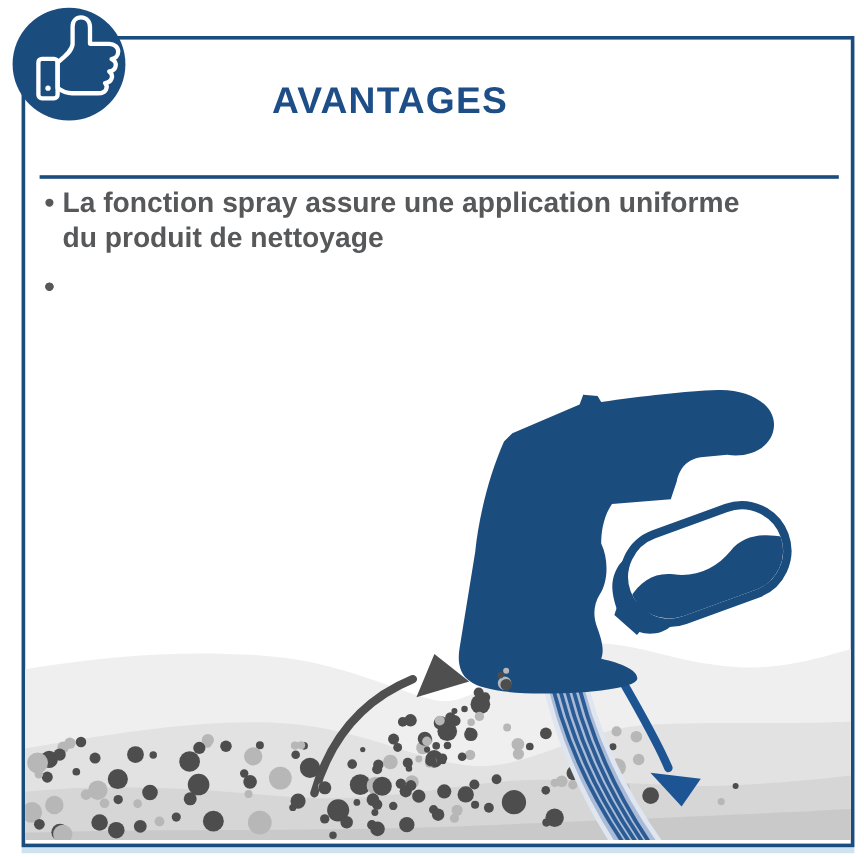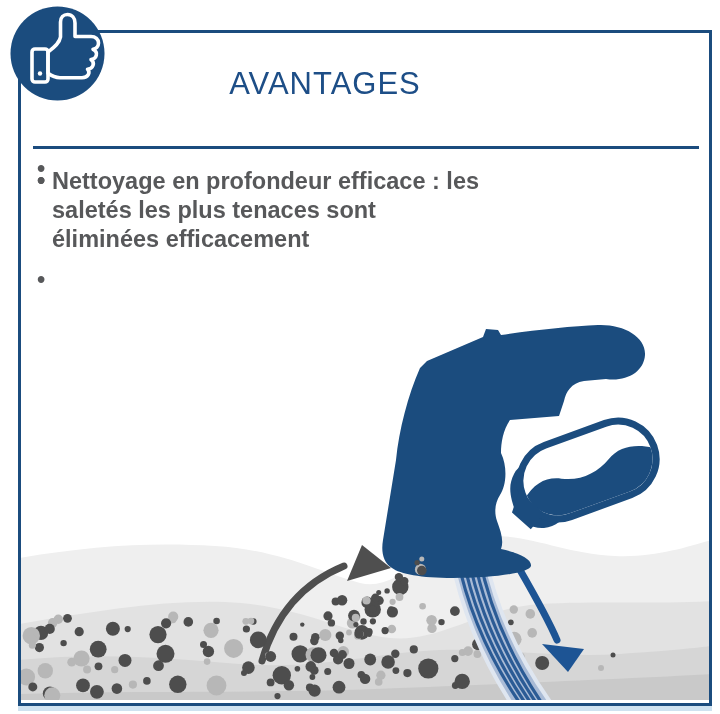--- a/index.html
+++ b/index.html
@@ -17,21 +17,21 @@
     border:3px solid var(--navy);
     box-shadow:0 5px 0 var(--glow);
     background:transparent;z-index:1;
   }
   .illu{position:absolute;left:0;top:0;width:720px;height:714px;z-index:2;}
   .badge{
     position:absolute;left:9px;top:5px;width:97px;height:97px;z-index:5;
   }
   .title{
     position:absolute;left:18px;top:66px;width:614px;z-index:4;
-    text-align:center;font-size:31px;font-weight:normal;letter-spacing:1px;
+    text-align:center;font-size:31px;font-weight:bold;letter-spacing:1px;
     color:var(--title);
   }
   .separator{
     position:absolute;left:33px;top:146px;width:666px;height:3px;
     background:var(--navy);z-index:4;
   }
   ul.adv{
     position:absolute;left:37px;top:155px;width:655px;margin:0;padding:0;
     list-style:none;z-index:4;
     font-size:23.5px;font-weight:bold;line-height:29px;color:var(--text-gray);
@@ -314,26 +314,25 @@
   </g>
   <circle cx="31" cy="68.5" r="2.2" fill="#ffffff" stroke="none"></circle>
 </svg>
 
 <div class="title">AVANTAGES</div>
 <div class="separator"></div>
 
 <ul class="adv">
   <li>
     <span class="dot">•</span>
+    <span class="txt">La fonction spray assure une application uniforme
+du produit de nettoyage</span>
   </li>
   <li>
     <span class="dot">•</span>
   </li>
   <li>
     <span class="dot">•</span>
-    <span class="txt">Nettoyage en profondeur efficace : les
-saletés les plus tenaces sont
-éliminées efficacement</span>
   </li>
   <li>
     <span class="dot">•</span>
   </li>
 </ul>
 
 </body></html>

